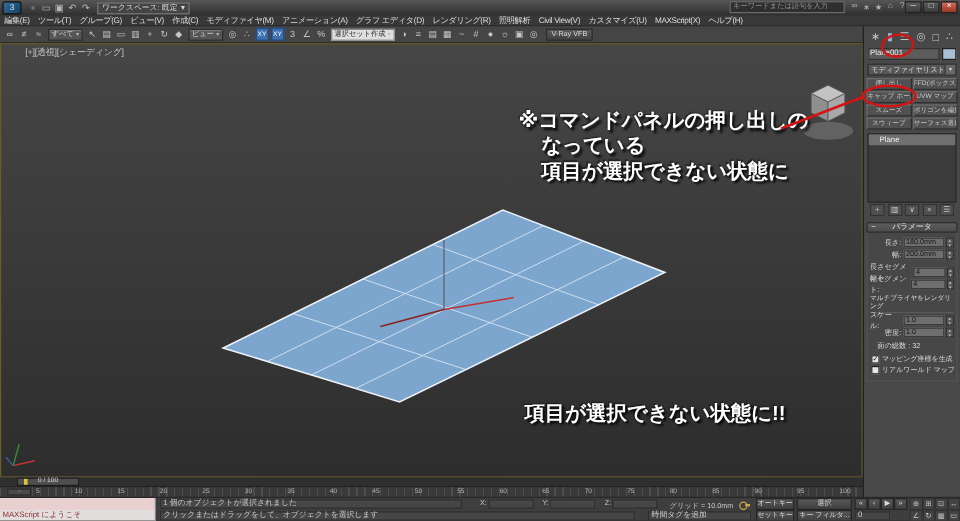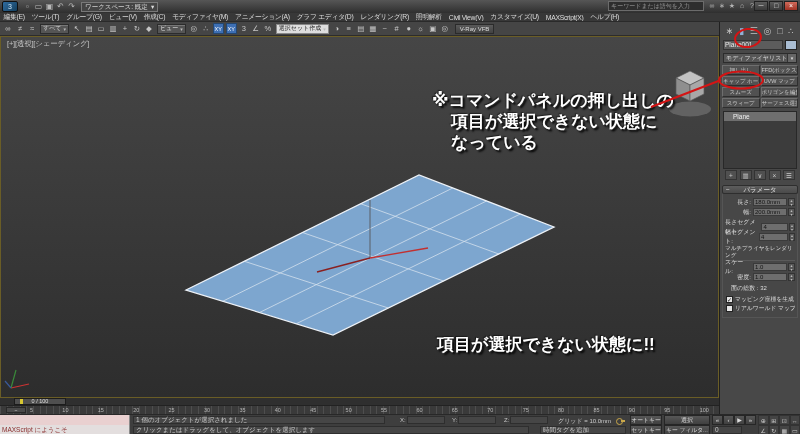--- a/index.html
+++ b/index.html
@@ -42,21 +42,21 @@
   .tb-dd{height:10px;background:#555;border:1px solid #2c2c2c;box-shadow:inset 0 1px 0 #777;
     display:flex;align-items:center;font-size:6px;color:#ddd;padding:0 2px;gap:2px;margin:0 2px;white-space:nowrap}
   .tb-dd .arrow{color:#bbb;font-size:5px}
   .tb-dd.light{background:#dedede;color:#222;box-shadow:none;border-color:#888}
   .vray-btn{height:10px;margin-left:4px;padding:0 4px;background:linear-gradient(#5a5a5a,#424242);
     border:1px solid #2b2b2b;font-size:6px;color:#ddd;line-height:8px;white-space:nowrap}
 
   
   .viewport{position:absolute;left:0;top:36px;width:719px;height:362px;
     background:linear-gradient(#464646,#2d2d2d);border:1px solid #6a5d26;overflow:hidden}
-  .vp-label{position:absolute;left:6px;top:2px;font-size:7.5px;color:#c2c2c2;letter-spacing:-.2px}
+  .vp-label{position:absolute;left:20px;top:2px;font-size:7.5px;color:#c2c2c2;letter-spacing:-.2px}
   .vp-svg{position:absolute;left:0;top:0}
   .note{position:absolute;color:#fff;font-weight:bold;font-size:17px;line-height:21px;
     text-shadow:2px 2px 2px rgba(0,0,0,.95),-1px -1px 1px rgba(0,0,0,.5);white-space:nowrap}
   .note .ind{padding-left:19px}
 
   
   .timeline{position:absolute;left:0;top:398px;width:719px;height:16px;background:#333}
   .tl-sliderrow{position:absolute;left:0;top:0;width:719px;height:8px;background:#2f2f2f;border-bottom:1px solid #222}
   .tl-handle{position:absolute;left:14px;top:0;width:52px;height:7px;background:#4f4f4f;
     border:1px solid #1c1c1c;font-size:5.5px;line-height:5px;text-align:center;color:#ddd}
@@ -262,22 +262,22 @@
         <ellipse cx="689" cy="72" rx="21" ry="7.5" fill="#6e6e6e" opacity="0.75"></ellipse>
         <polygon points="689,34 703,41 689,48 675,41" fill="#c3c3c3" stroke="#595959" stroke-width="0.7"></polygon>
         <polygon points="675,41 689,48 689,64 675,57" fill="#8f8f8f" stroke="#595959" stroke-width="0.7"></polygon>
         <polygon points="689,48 703,41 703,57 689,64" fill="#a8a8a8" stroke="#595959" stroke-width="0.7"></polygon>
       </g>
     </svg>
     <div class="vp-label">[+][透視][シェーディング]</div>
 
     <div class="note" style="left:431px;top:53px">
       <div>※コマンドパネルの押し出しの</div>
+      <div class="ind">なっている</div>
       <div class="ind">項目が選択できない状態に</div>
-      <div class="ind">なっている</div>
     </div>
     <div class="note" style="left:436px;top:297px">
       <div>項目が選択できない状態に!!</div>
     </div>
   </div>
 
   <div class="timeline">
     <div class="tl-sliderrow">
       <div class="tl-handle">
         <i></i>

